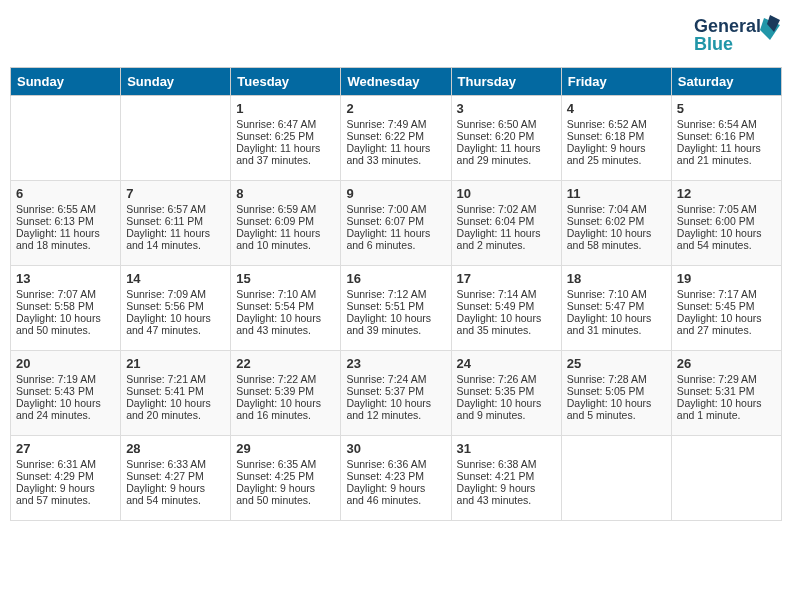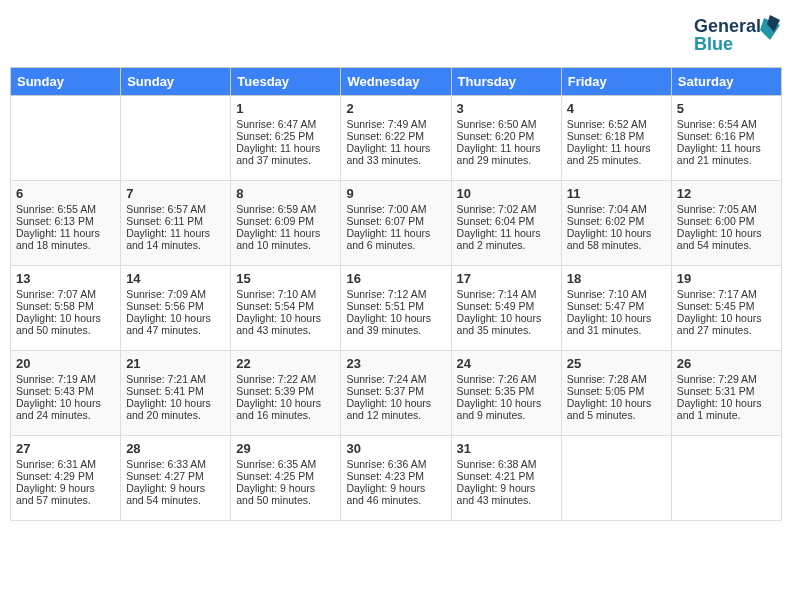--- a/index.html
+++ b/index.html
@@ -30,21 +30,21 @@
     }
     .location {
       font-size: 15px;
       color: #444;
     }
     table {
       width: 100%;
       border-collapse: collapse;
     }
     th {
-      background-color: #3b82f6;
+      background-color: #0369a1;
       color: #fff;
       text-align: left;
       padding: 6px 6px;
       font-size: 13px;
       font-weight: bold;
       border: 1px solid #ccc;
     }
     td {
       vertical-align: top;
       padding: 5px 5px;
@@ -122,21 +122,21 @@
         <td>
           <span class="day-num">3</span>
           <span>Sunrise: 6:50 AM</span><br>
           <span>Sunset: 6:20 PM</span><br>
           <span>Daylight: 11 hours and 29 minutes.</span>
         </td>
         <td>
           <span class="day-num">4</span>
           <span>Sunrise: 6:52 AM</span><br>
           <span>Sunset: 6:18 PM</span><br>
-          <span>Daylight: 11 hours and 25 minutes.</span>
+          <span>Daylight: 9 hours and 25 minutes.</span>
         </td>
         <td>
           <span class="day-num">5</span>
           <span>Sunrise: 6:54 AM</span><br>
           <span>Sunset: 6:16 PM</span><br>
           <span>Daylight: 11 hours and 21 minutes.</span>
         </td>
       </tr>
       <tr class="week-row">
         <td>

